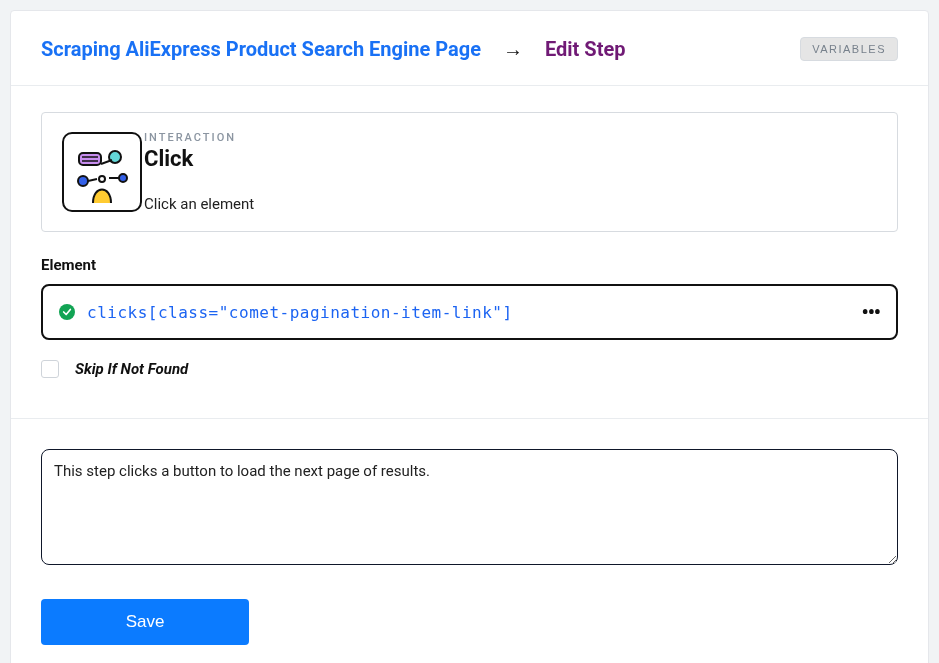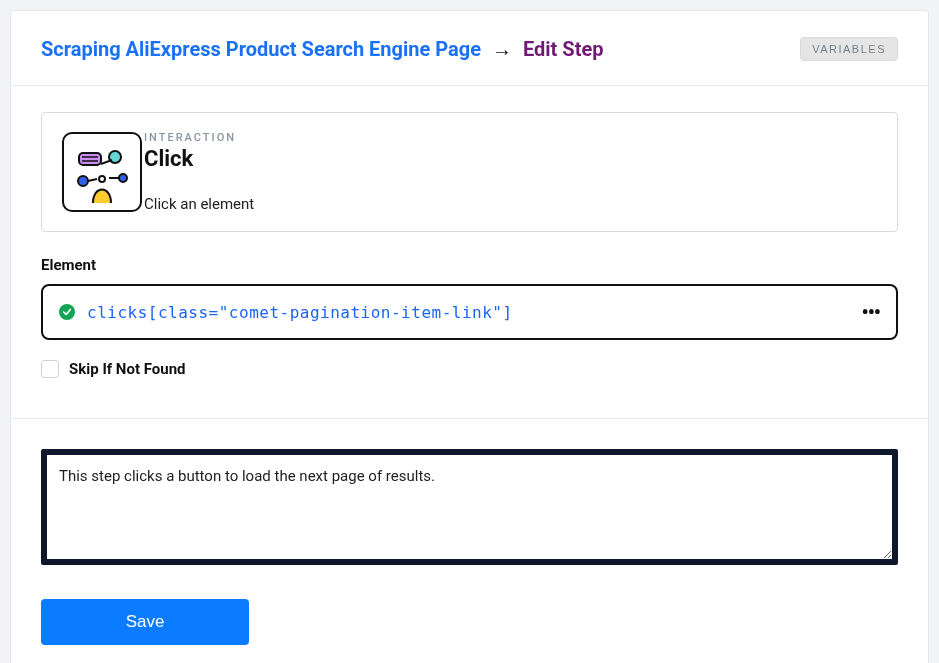--- a/index.html
+++ b/index.html
@@ -24,21 +24,21 @@
       align-items: center;
       justify-content: space-between;
       padding: 26px 30px 24px 30px;
       border-bottom: 1px solid #e9ecef;
     }
     .breadcrumb {
       font-size: 20px;
       font-weight: 700;
       display: flex;
       align-items: flex-end;
-      gap: 11px;
+      gap: 22px;
     }
     .breadcrumb-link {
       color: #1971f5;
       text-decoration: none;
     }
     .breadcrumb-arrow {
       color: #111;
       font-weight: 700;
     }
     .breadcrumb-current {
@@ -137,22 +137,23 @@
     .selector-attr { color: #1c64f2; }
     .more-dots {
       font-size: 20px;
       color: #111;
       font-weight: 700;
       letter-spacing: -1px;
     }
     .checkbox-row {
       display: flex;
       align-items: center;
-      gap: 10px;
+      gap: 16px;
       margin-top: 20px;
+      font-style: italic;
     }
     .checkbox {
       width: 18px;
       height: 18px;
       border: 1px solid #cfd4da;
       border-radius: 3px;
       cursor: pointer;
       background: #fff;
     }
     .checkbox-label {
@@ -162,22 +163,22 @@
     }
     .divider {
       border-top: 1px solid #e9ecef;
       margin-top: 30px;
     }
     .footer-body {
       padding: 30px 30px 24px 30px;
     }
     .desc-textarea {
       width: 100%;
-      border: 6px solid #0f172a;
-      border-radius: 2px;
+      border: 1px solid #0f172a;
+      border-radius: 8px;
       padding: 12px 12px;
       font-size: 15px;
       color: #222;
       min-height: 116px;
       resize: both;
       font-family: inherit;
     }
     .save-btn {
       background: #0b7bff;
       color: #fff;

